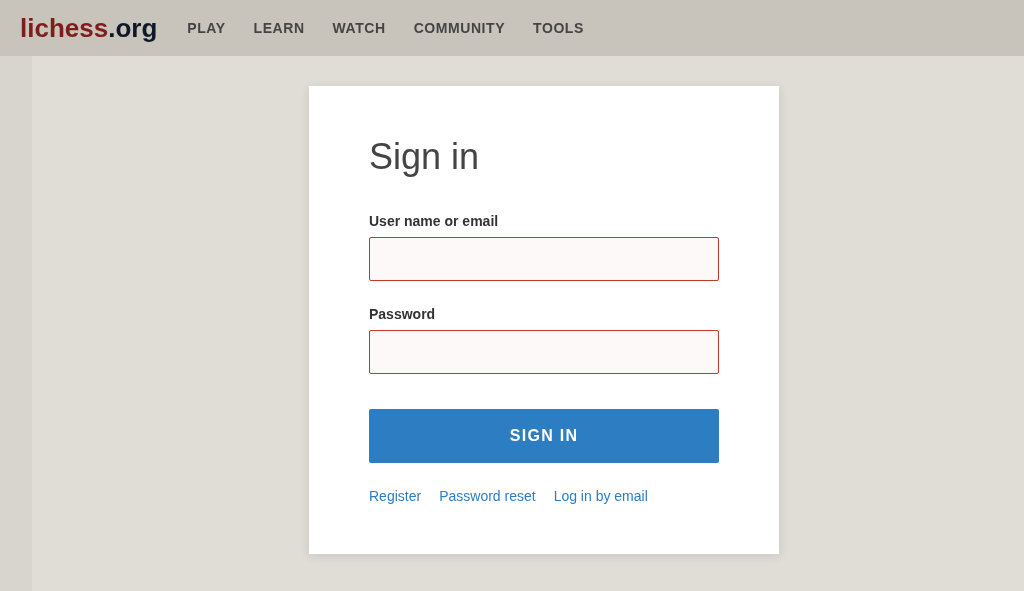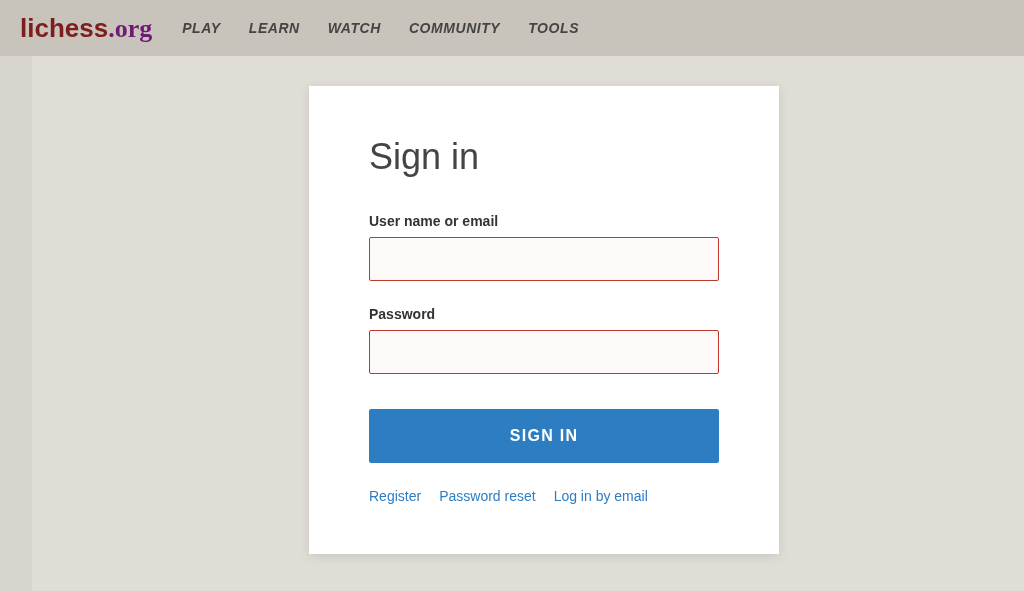--- a/index.html
+++ b/index.html
@@ -34,21 +34,20 @@
     }
 
     .logo span {
       color: #7f1d1d;
     }
 
     .nav-links {
       display: flex;
       gap: 28px;
       list-style: none;
-      font-style: italic;
     }
 
     .nav-links li a {
       text-decoration: none;
       color: #444;
       font-size: 14px;
       font-weight: bold;
       letter-spacing: 0.04em;
     }
 
@@ -127,21 +126,21 @@
       color: #2d7dc3;
       text-decoration: none;
       font-size: 14px;
     }
   </style>
 </head>
 <body>
 
 <nav class="navbar">
   <a class="logo" href="#">
-    <span>lichess</span><span style="color:#701a75;font-family:Liberation Serif, serif;">.org</span>
+    <span>lichess</span><span style="color:#0f172a;">.org</span>
   </a>
   <ul class="nav-links">
     <li>
       <a href="#">PLAY</a>
     </li>
     <li>
       <a href="#">LEARN</a>
     </li>
     <li>
       <a href="#">WATCH</a>

